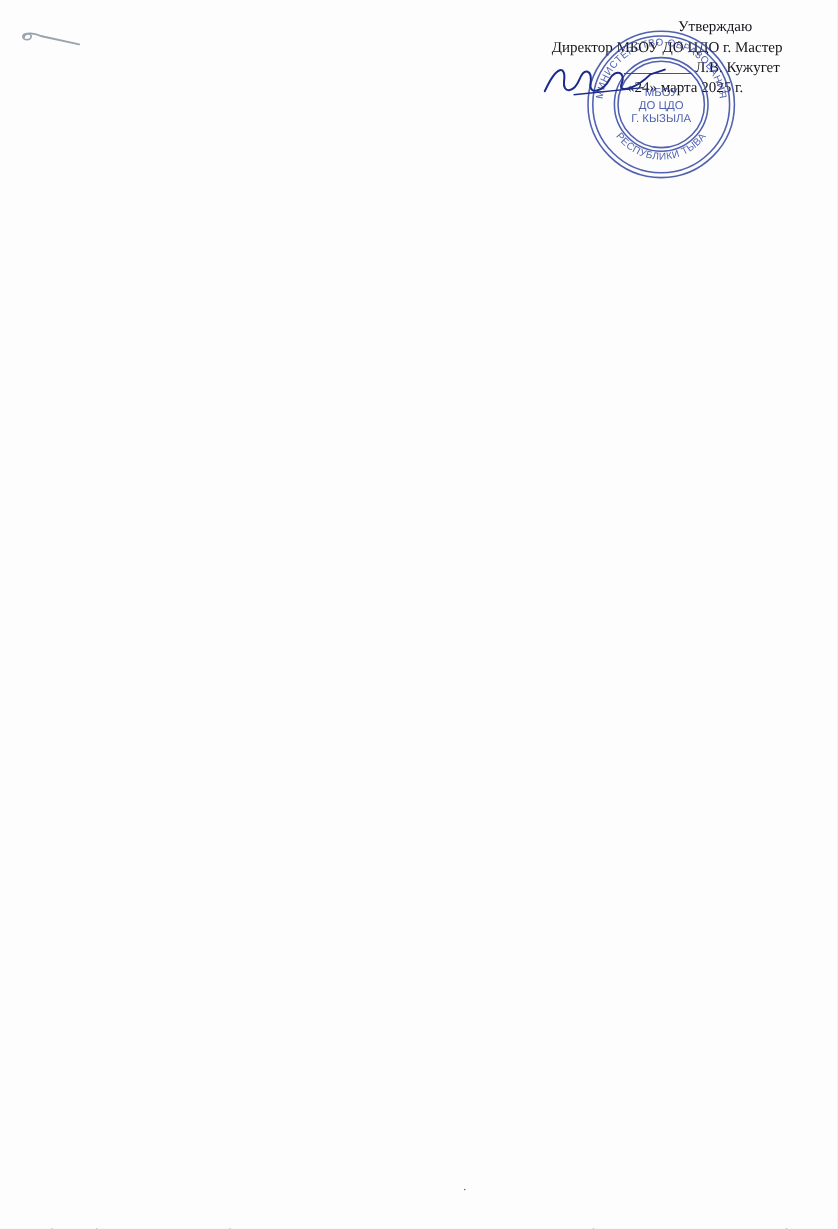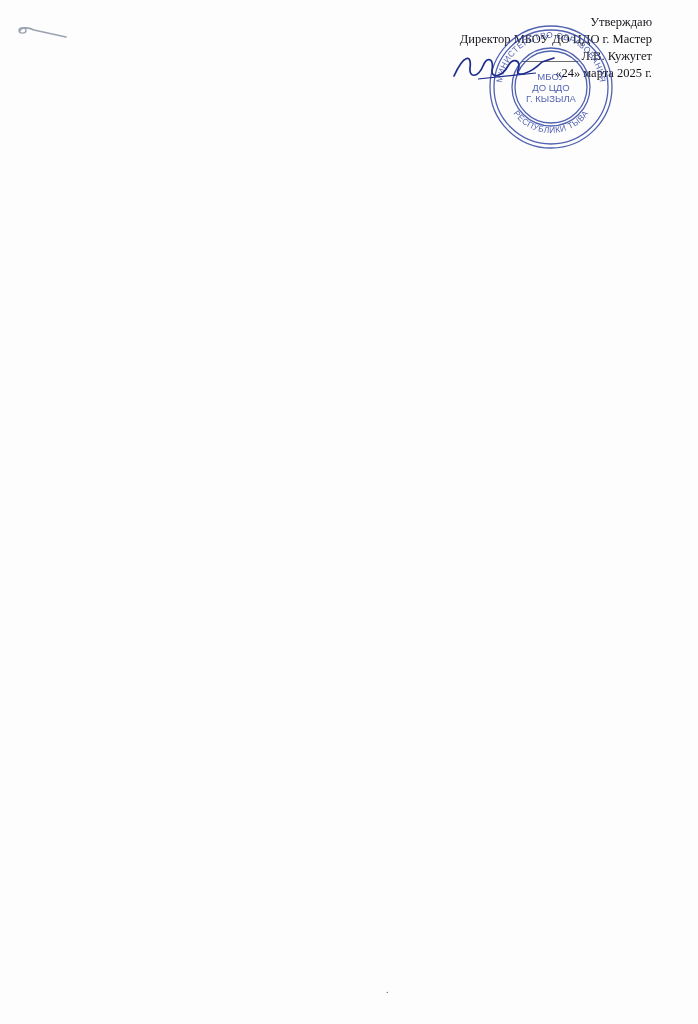--- a/index.html
+++ b/index.html
@@ -26,21 +26,21 @@
     inset: 0;
     background: #fdfdfd;
     pointer-events: none;
   }
 
   
   .approval {
     position: absolute;
     top: 14px;
     right: 46px;
-    text-align: right;
+    text-align: center;
     font-size: 12.5px;
     line-height: 1.35;
     color: #15151c;
     z-index: 4;
     margin-left: 40px;
   }
   .approval .ln1 { padding-left: 80px; }
   .approval .ln2 { }
   .approval .ln3 { padding-left: 58px; }
   .approval .ln4 { padding-left: 30px; }

